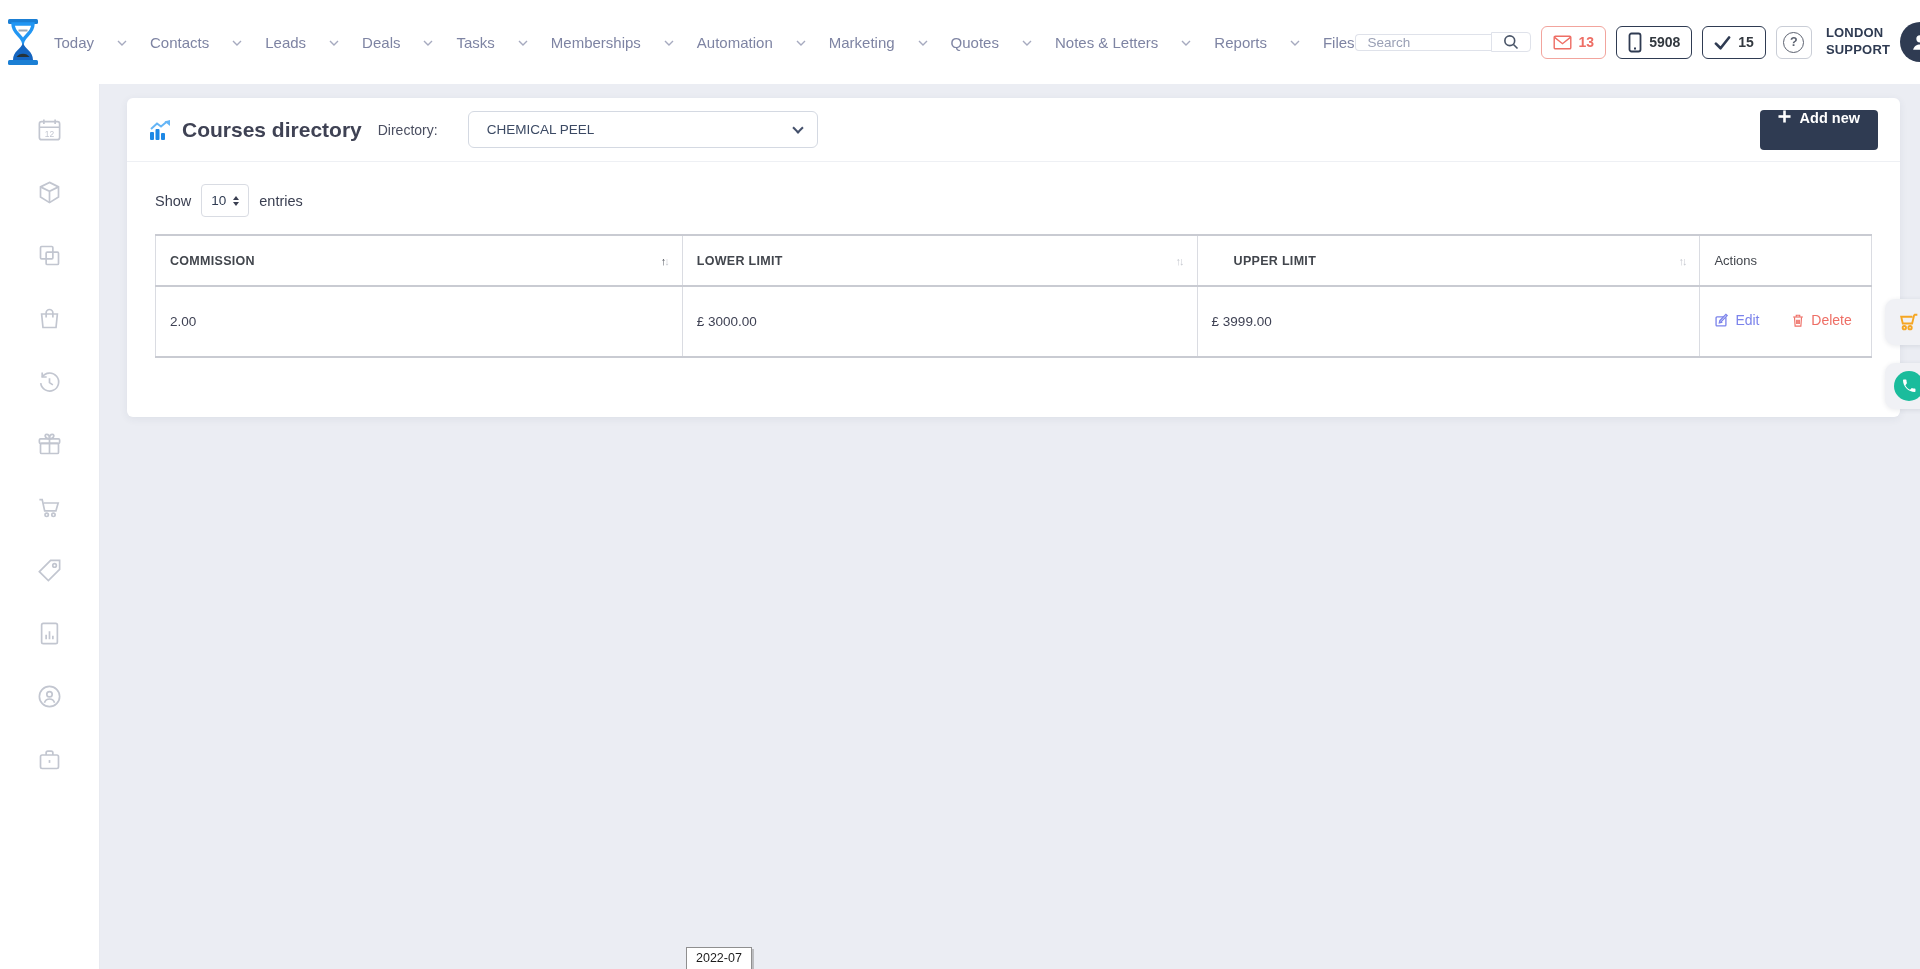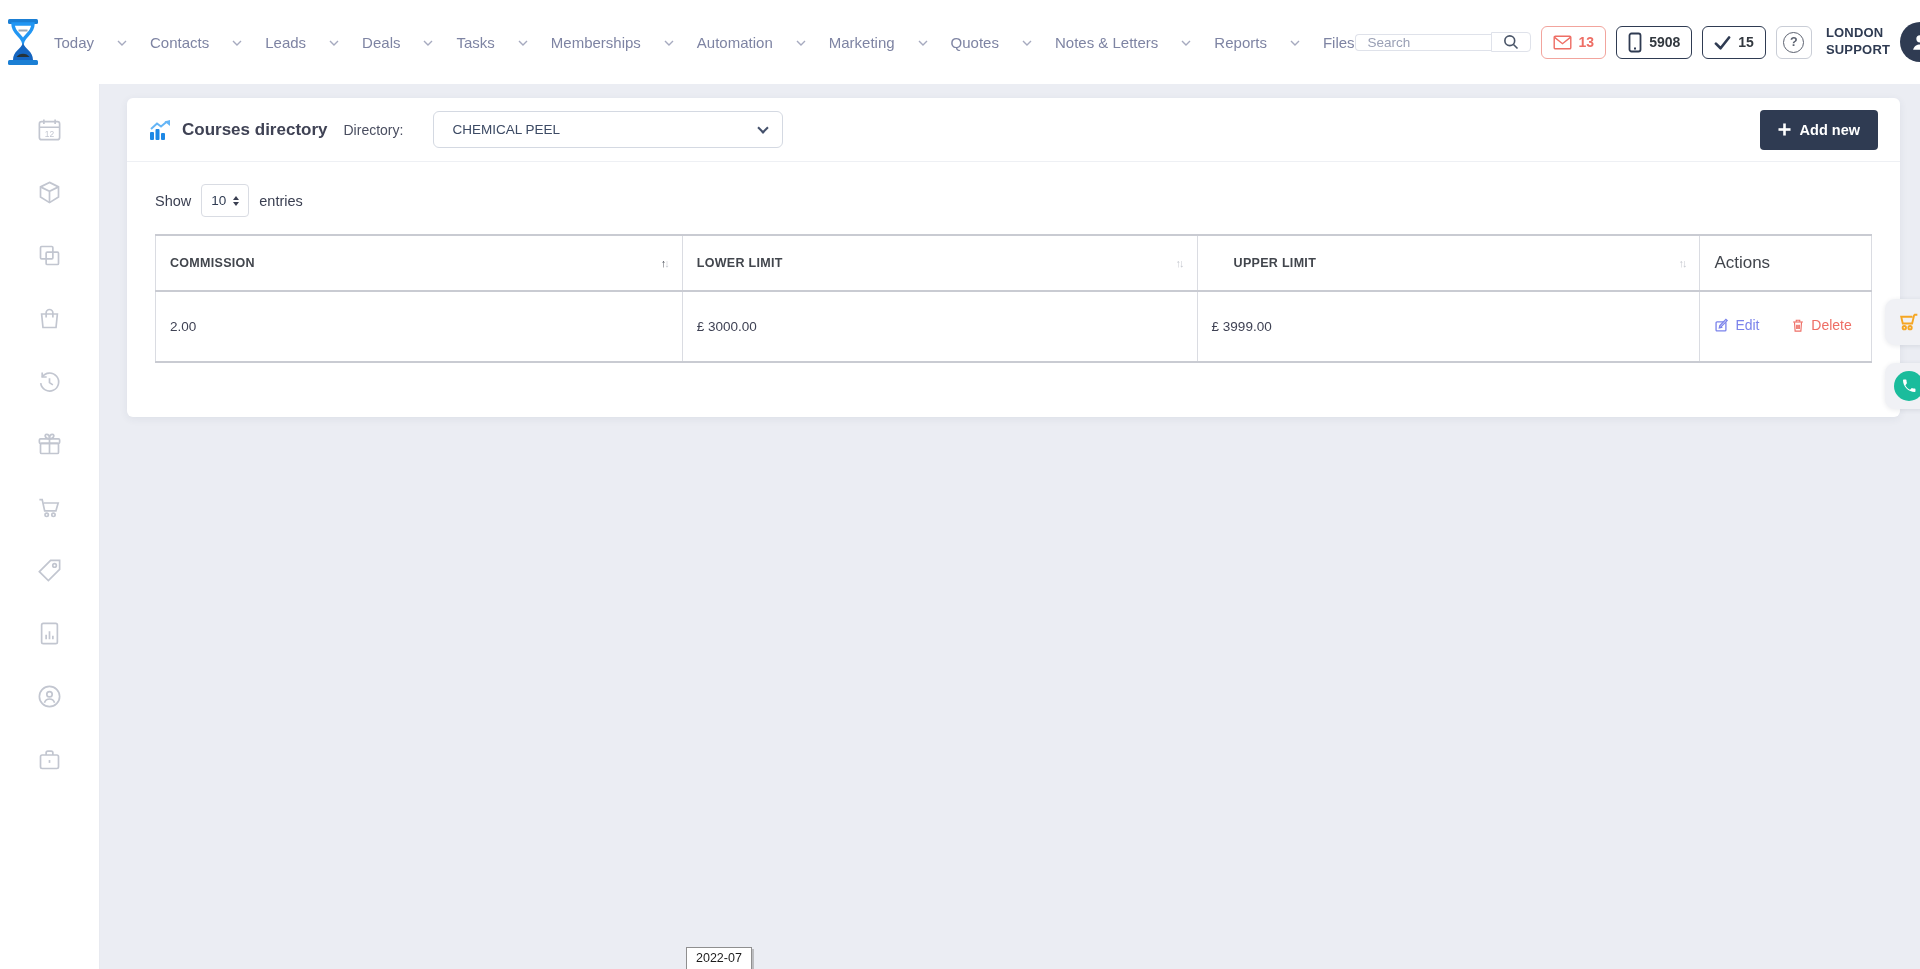--- a/index.html
+++ b/index.html
@@ -43,32 +43,32 @@
              padding-top:32px; gap:36px; z-index:4; }
   .side-icon { width:27px; height:27px; color:#c2c6d0; cursor:pointer; }
 
   
   .content-bg { position:absolute; left:100px; top:84px; right:0; bottom:0;
                 background:var(--bg,#ebedf3); }
   .card { position:absolute; left:27px; top:14px; width:1773px; height:319px; background:#fff;
           border-radius:6px; box-shadow:0 2px 8px rgba(40,50,80,.07); }
   .card-header { display:flex; align-items:center; height:64px; padding:0 22px;
                  border-bottom:1px solid #eef0f4; }
-  .page-title { font-size:17px; font-weight:700; color:#3f4254; margin-left:11px; }
+  .page-title { font-size:21px; font-weight:700; color:#3f4254; margin-left:11px; }
   .dir-label { font-size:14px; color:#4a4e60; margin-left:16px; }
   .select-wrap { position:relative; margin-left:30px; }
   .dir-select { width:350px; height:37px; border:1px solid #d4d9e2; border-radius:6px;
                 background:#fff; font-size:13.5px; color:#3c4a64; padding:0 34px 0 18px;
                 appearance:none; -webkit-appearance:none; outline:none; cursor:pointer;
                 font-family:"Liberation Sans",sans-serif; }
   .chev { position:absolute; right:16px; top:13px; width:8px; height:8px; pointer-events:none;
           border-right:2px solid #44506b; border-bottom:2px solid #44506b; transform:rotate(45deg); }
   .add-new { margin-left:auto; height:40px; padding:0 18px; background:var(--navy,#2f3b52);
              color:#fff; border:none; border-radius:4px; font-size:14.5px; font-weight:700;
-             display:flex; align-items:center; gap:9px; cursor:pointer;
+             display:flex; gap:9px; cursor:pointer;
              font-family:"Liberation Sans",sans-serif; }
 
   .card-body { padding:22px 28px 0 28px; }
   .show-row { display:flex; align-items:center; gap:10px; font-size:14.5px; color:#3a3f51; }
   .page-size { width:48px; height:33px; border:1px solid #d9dce3; border-radius:4px; background:#fff;
                display:flex; align-items:center; justify-content:center; gap:7px; font-size:13.5px;
                color:#2f3b52; cursor:pointer; }
   .stepper { display:flex; flex-direction:column; gap:2px; }
   .stepper i { width:0; height:0; border-left:3.5px solid transparent; border-right:3.5px solid transparent; }
   .stepper .up { border-bottom:4.5px solid #3a3f51; }
@@ -173,21 +173,21 @@
                   <span class="sort"><i class="a-up">↑</i><i class="a-dn">↓</i></span>
                 </span>
               </th>
               <th class="col-upper">
                 <span class="th-inner">
                   <span>UPPER LIMIT</span>
                   <span class="sort"><i class="a-up">↑</i><i class="a-dn">↓</i></span>
                 </span>
               </th>
               <th class="col-actions">
-                <span style="font-weight:400; font-size:17px; letter-spacing:0;">Actions</span>
+                <span style="font-weight:400; font-size:13px; letter-spacing:0;">Actions</span>
               </th>
             </tr>
           </thead>
           <tbody>
             <tr>
               <td>2.00</td>
               <td>£ 3000.00</td>
               <td>£ 3999.00</td>
               <td class="actions-cell">
                 <a class="action-link edit">

